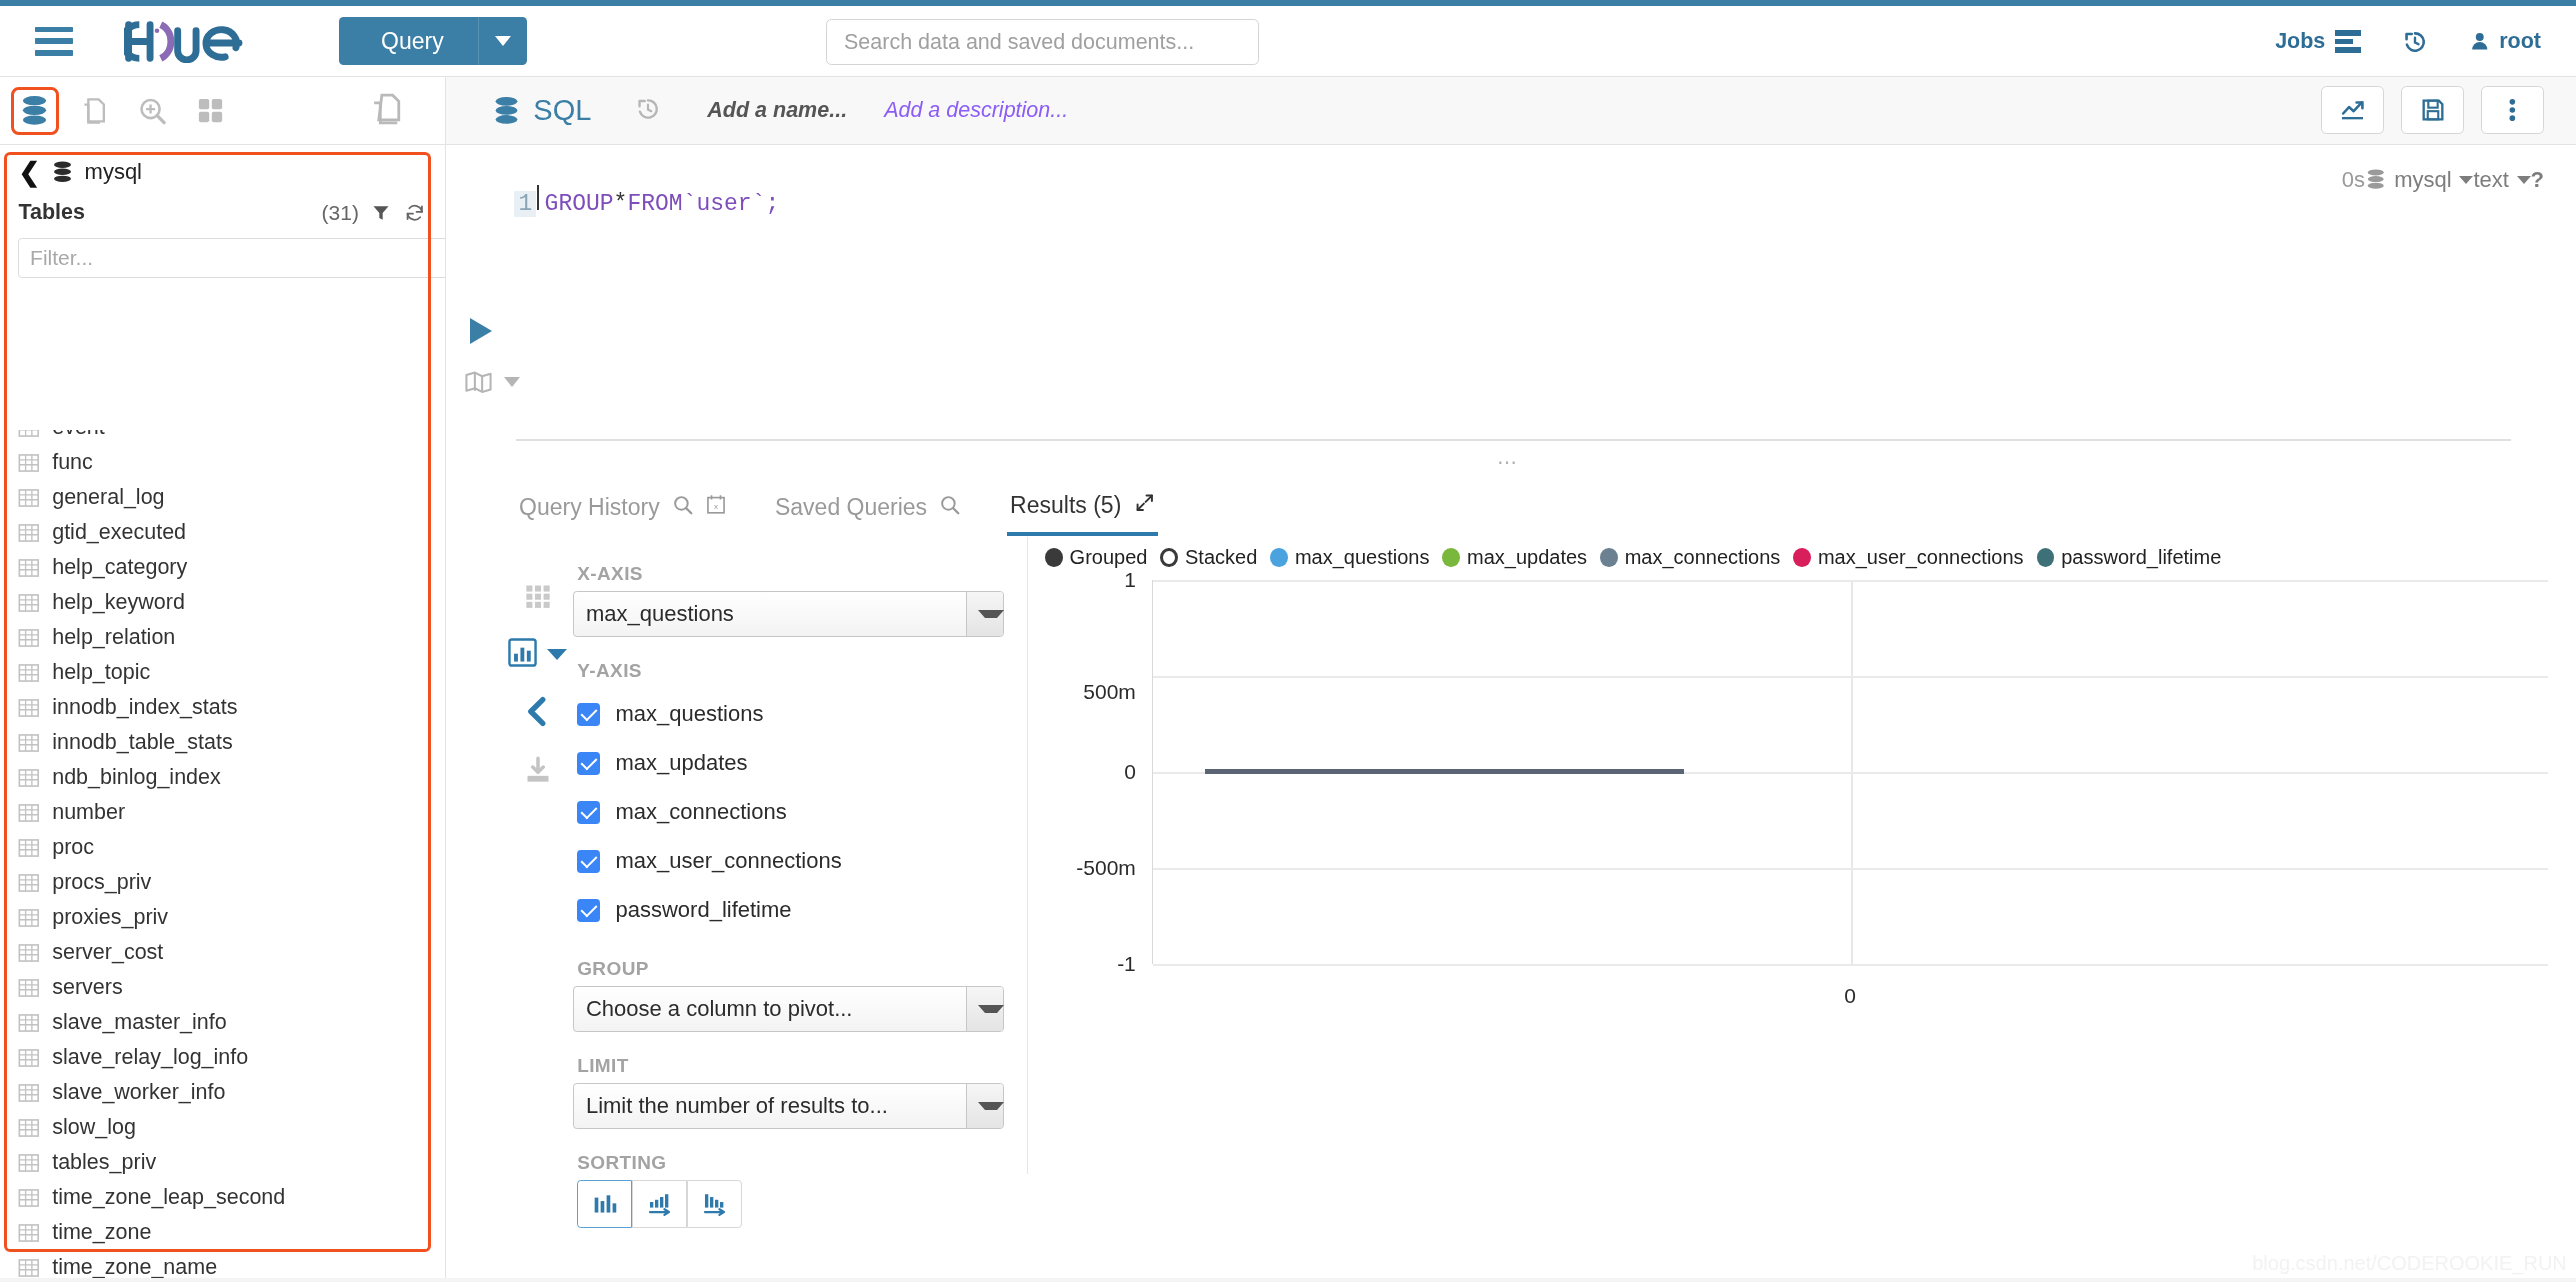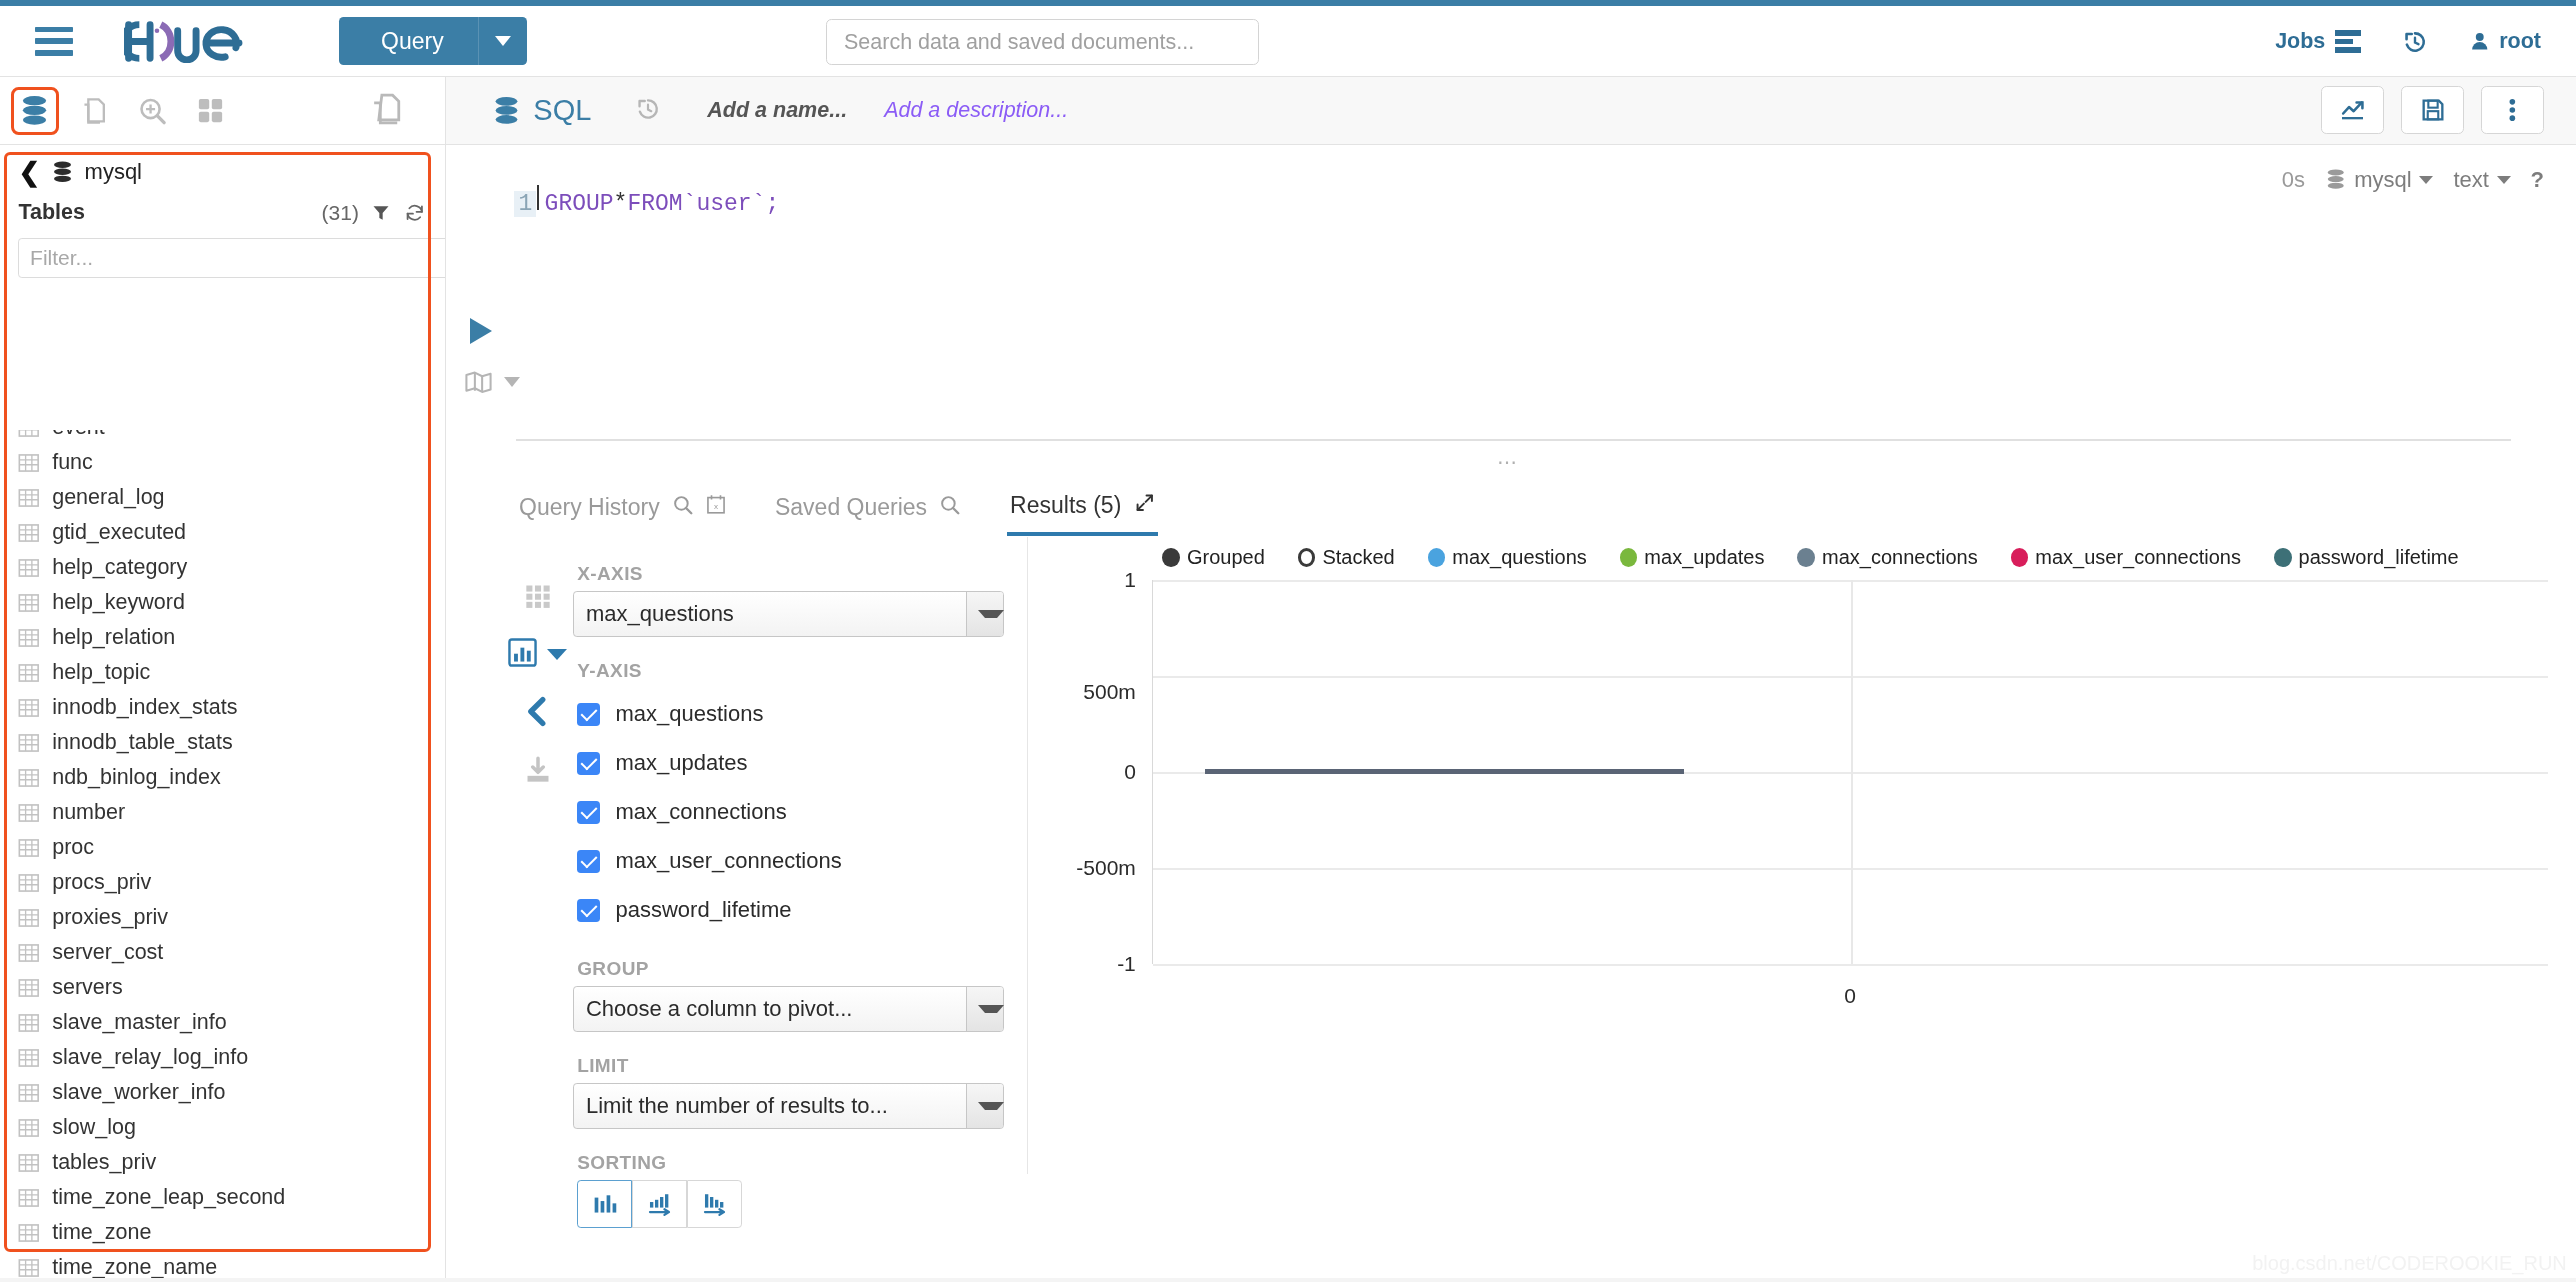--- a/index.html
+++ b/index.html
@@ -197,21 +197,21 @@
   .cursor-bar {
     display: inline-block; width: 1.5px; height: 24.5px; background: #333;
     margin-right: 6.1px; vertical-align: middle;
   }
   .kw { color: #7c4dbb; }
   .plain { color: #333; }
   .str { color: #7c4dbb; }
 
   .editor-status {
     position: absolute; right: 32px; top: 21.5px;
-    display: flex; align-items: center; gap: 20px;
+    display: flex; align-items: center; 
     color: #9a9a9a; font-size: 22px;
   }
   .status-db { display: flex; align-items: center; gap: 7.7px; color: #7d7d7d; cursor: pointer;}
   .tri-sm { width:0;height:0;border-left:7px solid transparent;border-right:7px solid transparent;border-top:8.4px solid #7d7d7d;}
 
   .editor-divider {
     position: absolute; left: 516px; top: 439px; width: 1995px; height: 1.5px;
     background: #e0e0e0;
   }
   .drag-dots {
@@ -288,22 +288,22 @@
     display: flex; align-items: center; justify-content: center; cursor: pointer;
   }
   .sort-btn:first-child { border-radius: 3.8px 0 0 3.8px; border-color: #5ba0d0; }
   .sort-btn:last-child  { border-radius: 0 3.8px 3.8px 0; }
 
   
   .chart-panel {
     position: absolute; left: 529px; top: 0; width: 1531px; height: 637px;
   }
   .legend {
-    display: flex; align-items: center; justify-content: center;
-    gap: 33px; padding-top: 9.2px; flex-wrap: nowrap;
+    display: flex; align-items: center; 
+    gap: 13px; padding-top: 9.2px; flex-wrap: nowrap;
   }
   .legend-item { display: flex; align-items: center; gap: 7px; cursor: pointer; }
   .legend-dot { width: 17.6px; height: 19px; border-radius: 50%; flex: 0 0 auto; }
   .legend-dot.hollow { background: #fff !important; border: 3.1px solid #3a3a3a; }
   .legend-text { font-size: 20px; color: #222; }
 
   .plot {
     position: absolute; left: 0px; top: 43px; width: 1531px; height: 437px;
   }
   .y-labels {

